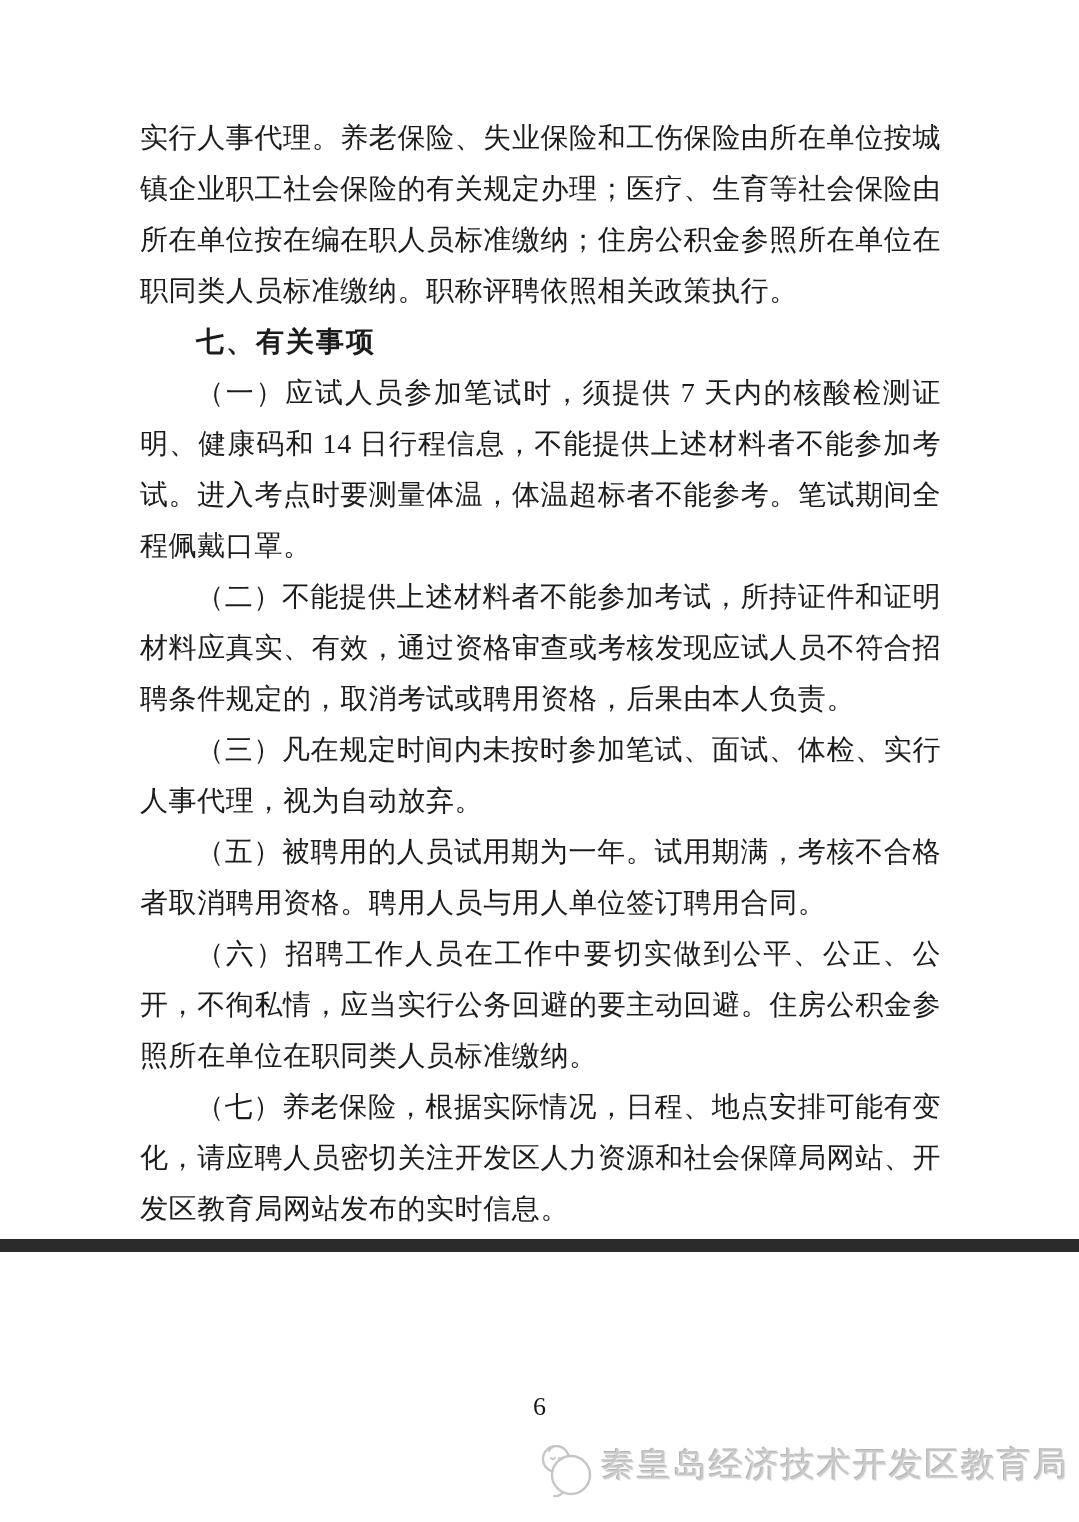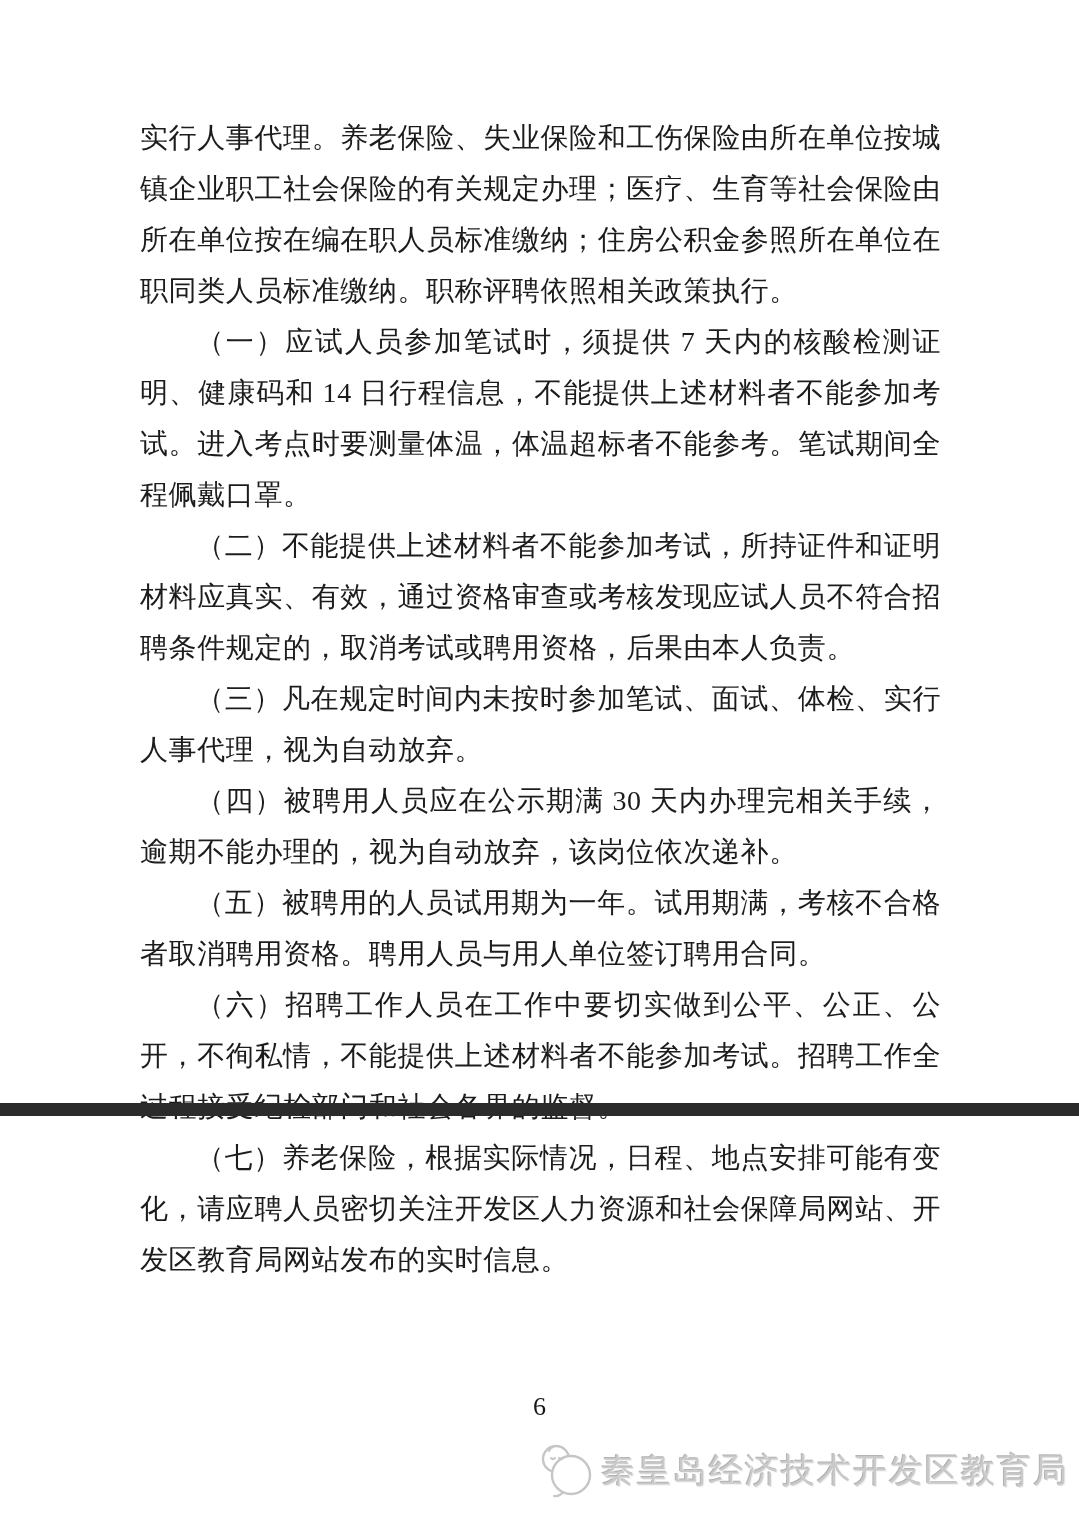--- a/index.html
+++ b/index.html
@@ -11,21 +11,21 @@
     position: relative;
     width: 1079px;
     height: 1522px;
     overflow: hidden;
     font-family: "Liberation Serif", "DejaVu Serif", serif;
   }
   .page {
     position: absolute;
     top: 0; left: 0;
     width: 1079px;
-    height: 1116px;
+    height: 1252px;
     background: #ffffff;
     border-radius: 11px;
   }
   .page-content {
     position: absolute;
     top: 112px;
     left: 140px;
     width: 801px;
     color: #1c1c1c;
     font-size: 28px;
@@ -53,21 +53,20 @@
     width: 100%;
     text-align: center;
     font-size: 26px;
     color: #161616;
   }
   .watermark {
     position: absolute;
     top: 1442px;
     right: 10px;
     display: flex;
-    align-items: center;
     gap: 6px;
     color: #c9c9c9;
     font-family: "Liberation Sans", "DejaVu Sans", sans-serif;
     font-size: 34px;
     letter-spacing: 2px;
     text-shadow: 1px 1px 0 #efefef, -1px -1px 0 #b3b3b3;
     white-space: nowrap;
   }
   .watermark-icon {
     width: 56px;
@@ -83,26 +82,26 @@
     background: #2b2b2b;
   }
 </style>
 </head>
 <body>
 
 <div class="page">
 
   <div class="page-content">
     <p class="para">实行人事代理。养老保险、失业保险和工伤保险由所在单位按城镇企业职工社会保险的有关规定办理；医疗、生育等社会保险由所在单位按在编在职人员标准缴纳；住房公积金参照所在单位在职同类人员标准缴纳。职称评聘依照相关政策执行。</p>
+    <p class="para indent heading">七、有关事项</p>
     <p class="para indent">（一）应试人员参加笔试时，须提供 7 天内的核酸检测证明、健康码和 14 日行程信息，不能提供上述材料者不能参加考试。进入考点时要测量体温，体温超标者不能参考。笔试期间全程佩戴口罩。</p>
     <p class="para indent">（二）不能提供上述材料者不能参加考试，所持证件和证明材料应真实、有效，通过资格审查或考核发现应试人员不符合招聘条件规定的，取消考试或聘用资格，后果由本人负责。</p>
     <p class="para indent">（三）凡在规定时间内未按时参加笔试、面试、体检、实行人事代理，视为自动放弃。</p>
-    <p class="para indent">（四）被聘用人员应在公示期满 30 天内办理完相关手续，逾期不能办理的，视为自动放弃，该岗位依次递补。</p>
     <p class="para indent">（五）被聘用的人员试用期为一年。试用期满，考核不合格者取消聘用资格。聘用人员与用人单位签订聘用合同。</p>
-    <p class="para indent">（六）招聘工作人员在工作中要切实做到公平、公正、公开，不徇私情，不能提供上述材料者不能参加考试。招聘工作全过程接受纪检部门和社会各界的监督。</p>
+    <p class="para indent">（六）招聘工作人员在工作中要切实做到公平、公正、公开，不徇私情，应当实行公务回避的要主动回避。住房公积金参照所在单位在职同类人员标准缴纳。</p>
     <p class="para indent">（七）养老保险，根据实际情况，日程、地点安排可能有变化，请应聘人员密切关注开发区人力资源和社会保障局网站、开发区教育局网站发布的实时信息。</p>
   </div>
 
   <div class="page-number">6</div>
 
   <div class="watermark">
     <svg class="watermark-icon" viewBox="0 0 56 58" fill="none" xmlns="http://www.w3.org/2000/svg">
       <circle cx="17" cy="17" r="13" stroke="#c6c6c6" stroke-width="2.4" fill="#ffffff"></circle>
       <circle cx="32" cy="33" r="19" stroke="#c6c6c6" stroke-width="2.4" fill="#ffffff"></circle>
       <path d="M24 50 q-4 5 -9 4" stroke="#c6c6c6" stroke-width="2.2" fill="none" stroke-linecap="round"></path>

